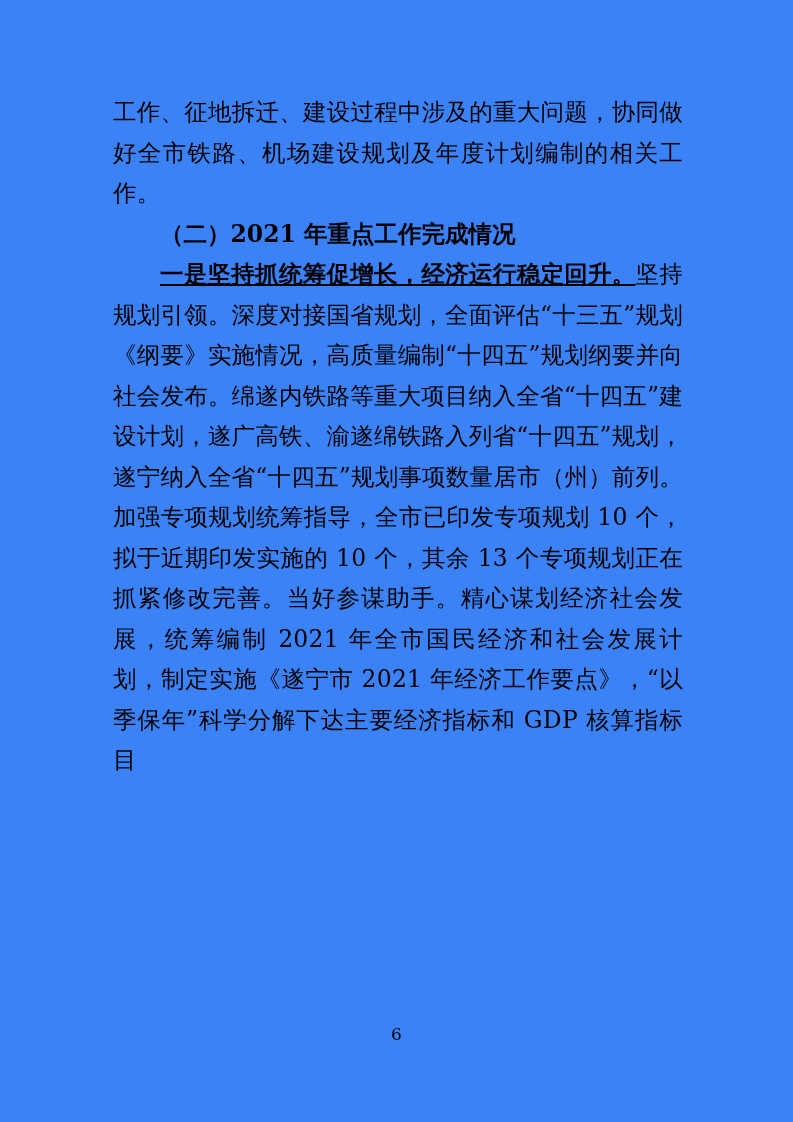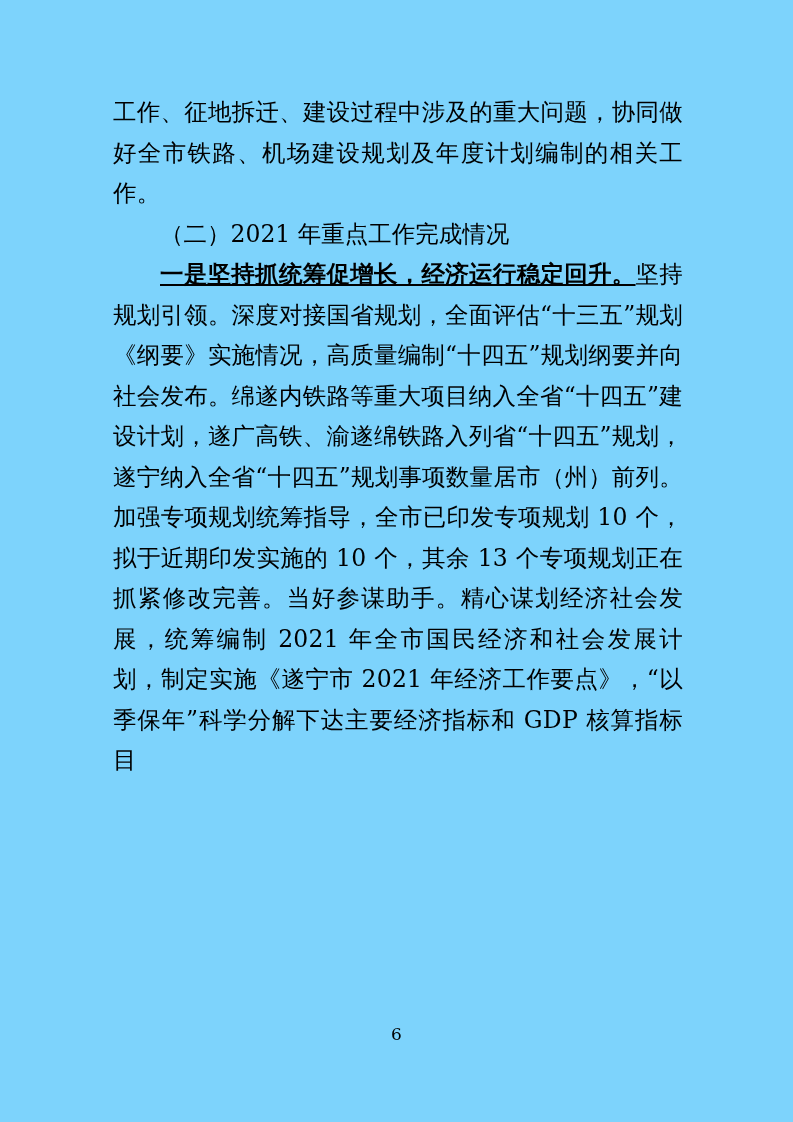--- a/index.html
+++ b/index.html
@@ -14,21 +14,21 @@
     color: #000000;
     position: relative;
     overflow: hidden;
   }
   .page {
     position: absolute;
     left: 0;
     top: 0;
     width: 793px;
     height: 1122px;
-    background: #7dd3fc;
+    background: #3b82f6;
   }
   .content {
     position: absolute;
     left: 113px;
     top: 92px;
     width: 570px;
   }
   .para {
     font-size: 23.5px;
     line-height: 40.5px;
@@ -37,21 +37,21 @@
     text-justify: inter-ideograph;
     margin: 0;
     white-space: pre-wrap;
   }
   .indent2 {
     text-indent: 47px;
   }
   .heading {
     font-size: 23.5px;
     line-height: 40.5px;
-    font-weight: normal;
+    font-weight: bold;
     margin: 0;
     text-indent: 47px;
   }
   .bold-lead {
     font-weight: bold;
     text-decoration: underline;
   }
   .page-number {
     position: absolute;
     left: 0;

